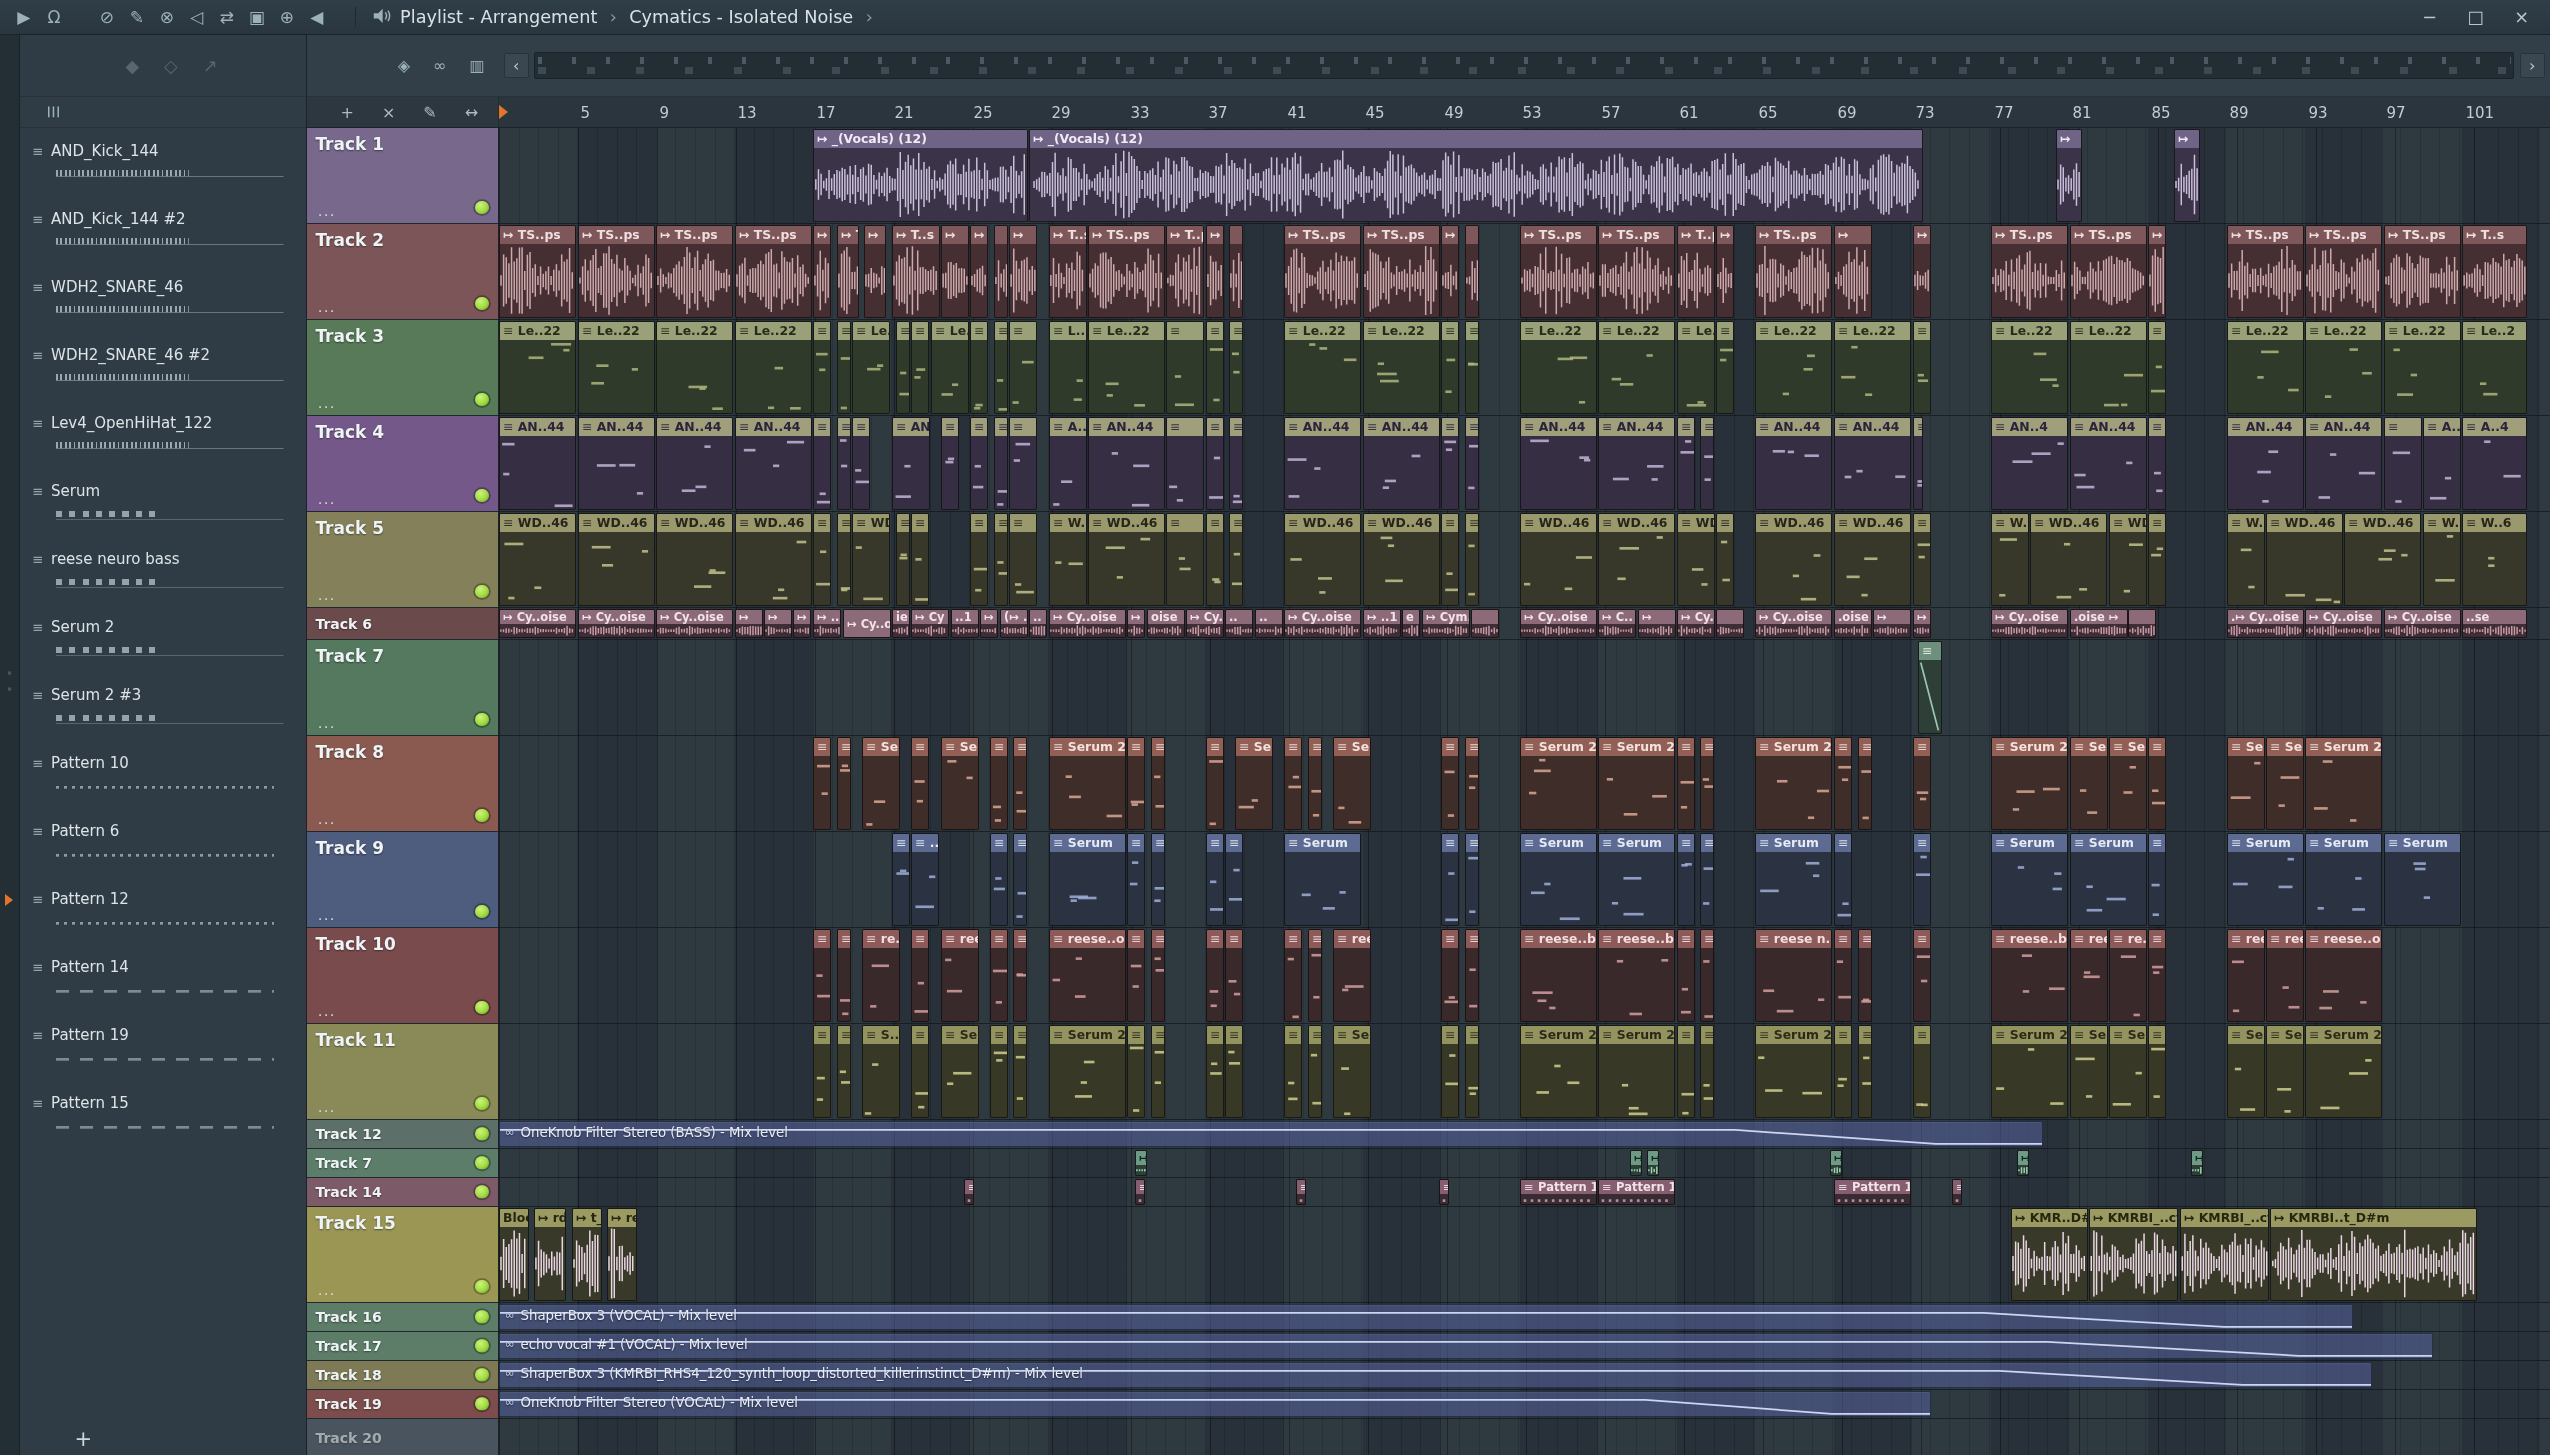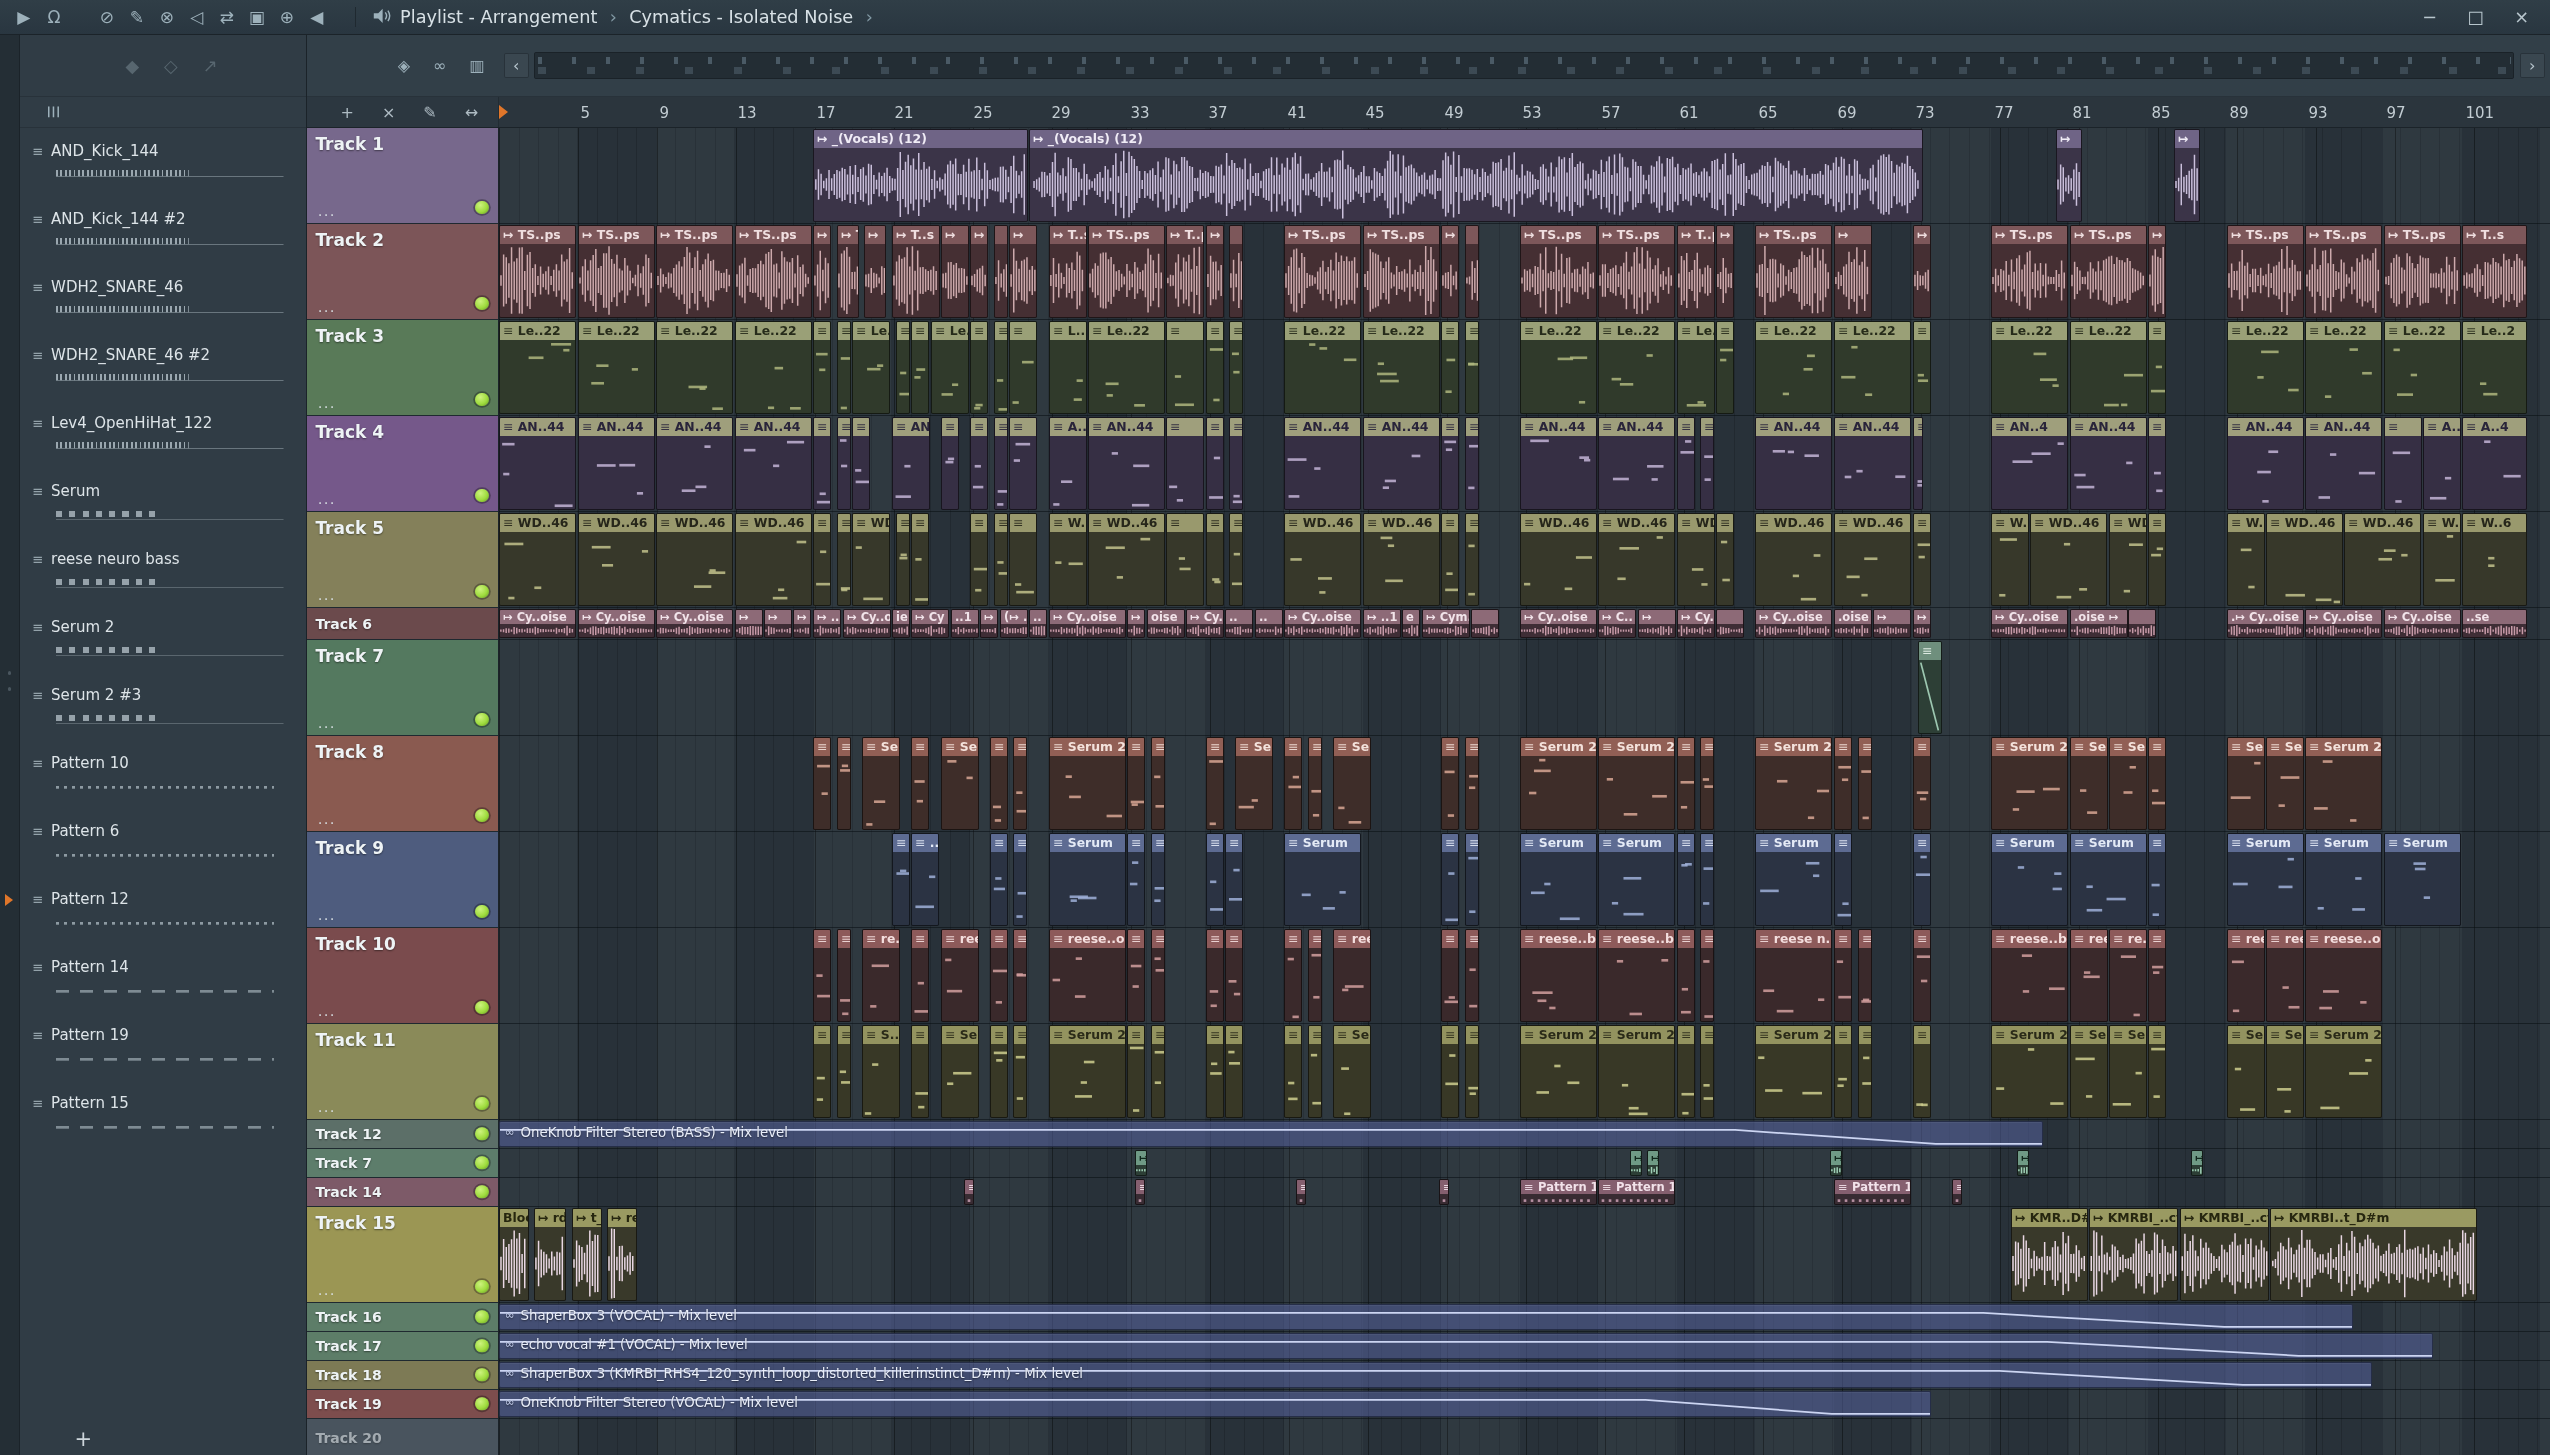--- a/index.html
+++ b/index.html
@@ -1794,21 +1794,21 @@
             </div>
             <div class="clip" style="left: 314px; width: 28px; height: 29px; background: rgb(62, 45, 53);">
               <div class="strip" style="background: rgb(141, 106, 119); color: rgb(242, 228, 234); height: 14px; font-size: 11.5px;">
                 <span class="lbl">↦ ..</span>
               </div>
               <svg width="26" height="13.3" viewBox="0 0 29 15">
                 <path d="M1 6.3L1 8.7M4 5.7L4 9.3M7 2.1L7 12.9M10 4.3L10 10.7M13 5.0L13 10.0M16 5.3L16 9.7M19 4.6L19 10.4M22 5.8L22 9.2M25 5.0L25 10.0M28 3.4L28 11.6" stroke="#c79aa8" stroke-width="1.7" fill="none"></path>
               </svg>
             </div>
             <div class="clip" style="left: 344px; width: 48px; height: 29px; background: rgb(62, 45, 53);">
-              <div class="strip" style="background: rgb(141, 106, 119); color: rgb(242, 228, 234); height: 14px; font-size: 11.5px;">
+              <div class="strip" style="background: rgb(141, 106, 119); color: rgb(242, 228, 234); height: 28px; font-size: 11.5px;">
                 <span class="lbl">↦ Cy..o</span>
               </div>
               <svg width="45" height="13.3" viewBox="0 0 51 15">
                 <path d="M1 6.3L1 8.7M4 3.0L4 12.0M7 5.0L7 10.0M10 3.3L10 11.7M13 4.4L13 10.6M16 6.3L16 8.7M19 5.3L19 9.7M22 6.1L22 8.9M25 5.8L25 9.2M28 4.8L28 10.2M31 5.1L31 9.9M34 6.3L34 8.7M37 3.9L37 11.1M40 4.8L40 10.2M43 5.3L43 9.7M46 4.6L46 10.4M49 5.2L49 9.8" stroke="#c79aa8" stroke-width="1.7" fill="none"></path>
               </svg>
             </div>
             <div class="clip" style="left: 393px; width: 18.3px; height: 29px; background: rgb(62, 45, 53);">
               <div class="strip" style="background: rgb(141, 106, 119); color: rgb(242, 228, 234); height: 14px; font-size: 11.5px;">
                 <span class="lbl">ie</span>
               </div>

